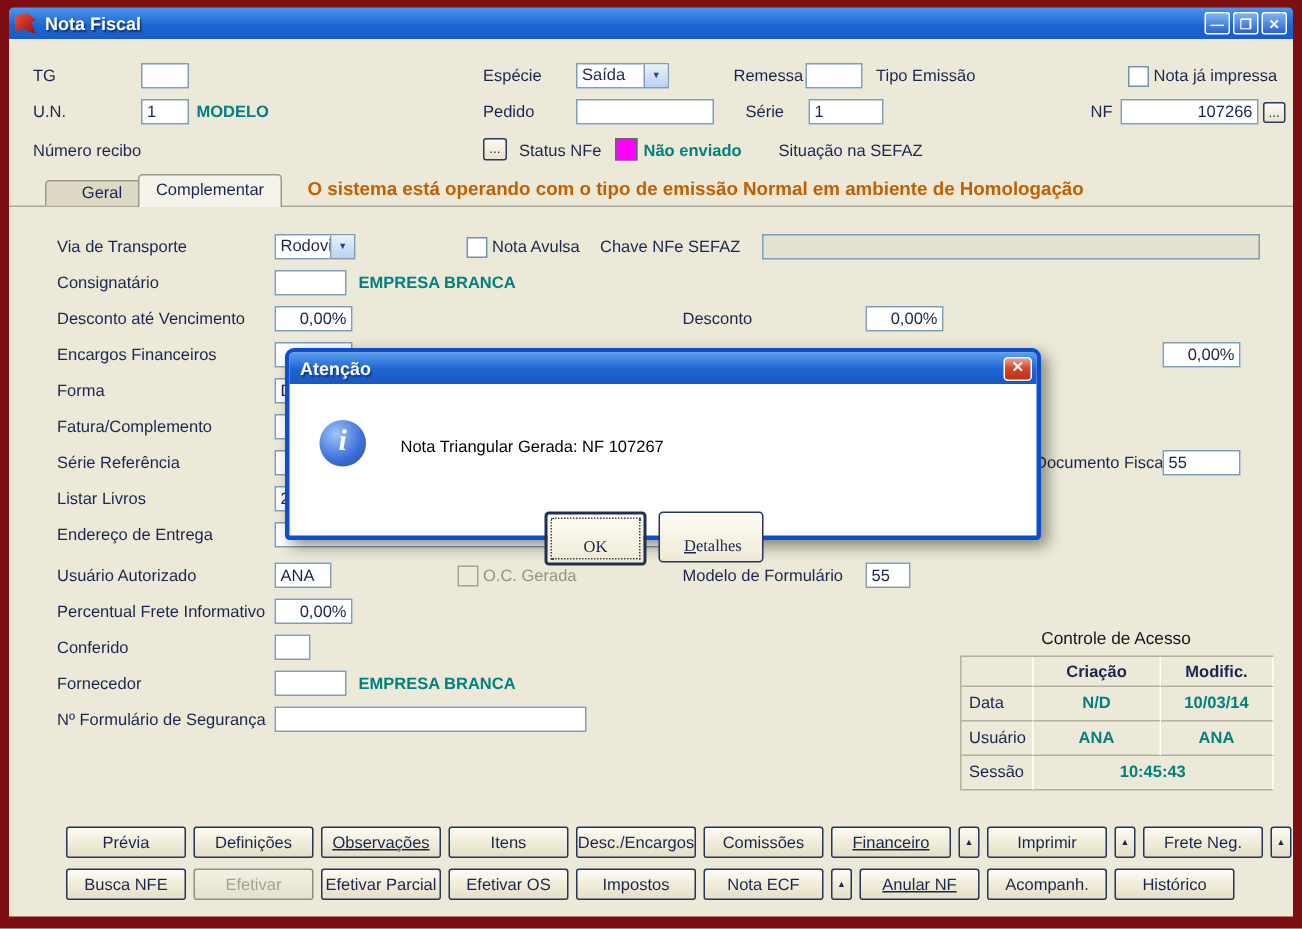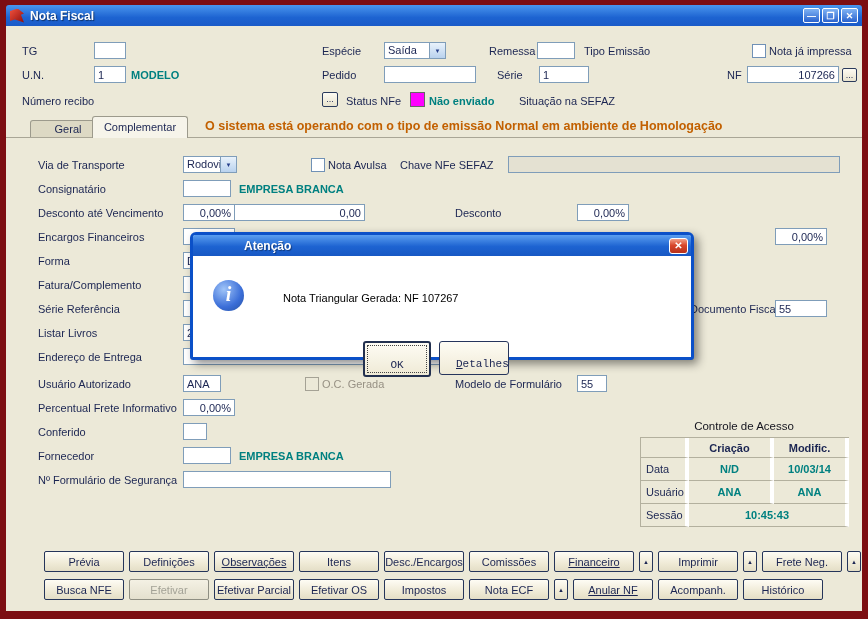--- a/index.html
+++ b/index.html
@@ -41,54 +41,54 @@
   .tab.active{background:#F6F4EA;z-index:2;}
   .tabline{position:absolute;left:6px;top:137px;width:856px;height:1px;background:#A9A696;}
   .banner{position:absolute;left:205px;top:119px;width:650px;text-align:left;
     font-size:12.5px;font-weight:bold;color:#C26000;}
   
   .acc-title{position:absolute;left:640px;top:420px;width:208px;text-align:center;
     font-size:11.5px;font-weight:normal;color:#14141E;}
   .acc{position:absolute;left:640px;top:437px;width:208px;display:grid;
     grid-template-columns:48px 85px 75px;grid-template-rows:20px 23px 23px 23px;
     border-left:1px solid #B3B09E;border-top:1px solid #B3B09E;font-size:11px;}
-  .acc>div{border-right:4px solid #ffffff;border-bottom:1px solid #B3B09E;display:flex;
+  .acc>div{border-right:1px solid #ffffff;border-bottom:1px solid #B3B09E;display:flex;
     align-items:center;justify-content:center;box-sizing:border-box;}
   .acc .h{font-weight:bold;color:#1B2552;}
   .acc .rl{justify-content:flex-start;padding-left:5px;color:#1B2552;}
   .acc .v{color:#008080;font-weight:bold;}
   .acc .span2{grid-column:2/4;}
   
   .btnrow{position:absolute;left:44px;width:818px;display:flex;gap:5px;}
   .row1{top:551px;} .row2{top:579px;}
   .btn{height:21px;flex:0 0 80px;background:linear-gradient(180deg,#FEFCF4,#EFEAD6 60%,#E4DEC6);
     border:1px solid #25355A;border-radius:2px;font-family:inherit;font-size:11px;color:#1B2552;
     padding:0;white-space:nowrap;overflow:hidden;}
   .btn.arrow{flex:0 0 14px;font-size:6px;}
   .btn.dis{color:#A3A296;border-color:#8E8E82;background:linear-gradient(180deg,#F4F1E4,#E4E0CE);}
   .btn.u{text-decoration:underline;}
   
   .dialog{position:absolute;left:190px;top:232px;width:504px;height:128px;background:#fff;
     border:3px solid #0B50C8;border-radius:6px 6px 3px 3px;box-sizing:border-box;
     box-shadow:4px 4px 10px rgba(0,0,0,.45);z-index:20;}
   .dlg-title{height:21px;background:linear-gradient(180deg,#5A9EF0 0%,#1D63D1 55%,#1858C4 100%);
     display:flex;align-items:center;padding:0 3px 0 7px;border-radius:2px 2px 0 0;}
-  .dlg-title-text{flex:1;color:#fff;font-weight:bold;font-size:12px;text-shadow:1px 1px 1px rgba(0,0,0,.4);margin-left:44px;}
+  .dlg-title-text{flex:1;color:#fff;font-weight:bold;font-size:12px;text-shadow:1px 1px 1px rgba(0,0,0,.4);}
   .dlg-close{width:19px;height:16px;border:1px solid #fff;border-radius:3px;padding:0;font-family:inherit;
     background:linear-gradient(180deg,#F2A088,#D8472B 45%,#B8311B);color:#fff;font-size:10px;
     font-weight:bold;line-height:13px;text-align:center;}
   .dlg-body{position:relative;height:calc(100% - 21px);}
   .info-icon{position:absolute;left:20px;top:24px;width:31px;height:31px;border-radius:50%;
     background:radial-gradient(circle at 35% 30%,#9FC4F8,#3B6ED8 60%,#26509F);
     color:#fff;font-family:"Liberation Serif",serif;font-style:italic;font-weight:bold;
     font-size:20px;text-align:center;line-height:29px;}
-  .dlg-msg{position:absolute;left:90px;top:36px;font-size:11px;color:#000;text-align:center;}
+  .dlg-msg{position:absolute;left:74px;top:36px;font-size:11px;color:#000;text-align:center;}
   .dlg-btn{position:absolute;top:85px;width:68px;height:22px;box-sizing:border-box;
     background:linear-gradient(180deg,#FEFCF4,#EFEAD6);border:1px solid #26355C;border-radius:3px;
-    font-family:Liberation Mono, monospace;font-size:11px;color:#1B2552;padding:16px;}
+    font-family:Liberation Serif, serif;font-size:11px;color:#1B2552;padding:16px;}
   .dlg-ok{left:170px;border:2px solid #22304F;outline:1px dotted #444;outline-offset:-5px;}
   .dlg-detail{left:246px;width:70px;}
   .fl{display:inline-block;}
   .fl::first-letter{text-decoration:underline;}
 </style>
 </head>
 <body>
 
 <div class="frame">
   <div class="titlebar">
@@ -145,21 +145,20 @@
   <div class="lbl" style="left:328px;top:159px">Nota Avulsa</div>
   <div class="lbl" style="left:400px;top:159px">Chave NFe SEFAZ</div>
   <input class="txt dis" style="left: 508px; top: 156px; width: 332px;" readonly="" value="">
 
   <div class="lbl" style="left:38px;top:183px">Consignatário</div>
   <input class="txt" style="left: 183px; top: 180px; width: 48px;" readonly="" value="">
   <div class="lbl teal" style="left:239px;top:183px">EMPRESA BRANCA</div>
 
   <div class="lbl" style="left:38px;top:207px">Desconto até Vencimento</div>
   <input class="txt r" style="left: 183px; top: 204px; width: 52px;" readonly="" value="0,00%">
-  <input class="txt r" style="left: 234px; top: 204px; width: 131px;" readonly="" value="0,00">
   <div class="lbl" style="left:455px;top:207px">Desconto</div>
   <input class="txt r" style="left: 577px; top: 204px; width: 52px;" readonly="" value="0,00%">
 
   <div class="lbl" style="left:38px;top:231px">Encargos Financeiros</div>
   <input class="txt" style="left: 183px; top: 228px; width: 52px;" readonly="" value="">
   <input class="txt r" style="left: 775px; top: 228px; width: 52px;" readonly="" value="0,00%">
 
   <div class="lbl" style="left:38px;top:255px">Forma</div>
   <input class="txt" style="left: 183px; top: 252px; width: 60px;" readonly="" value="D">
 

